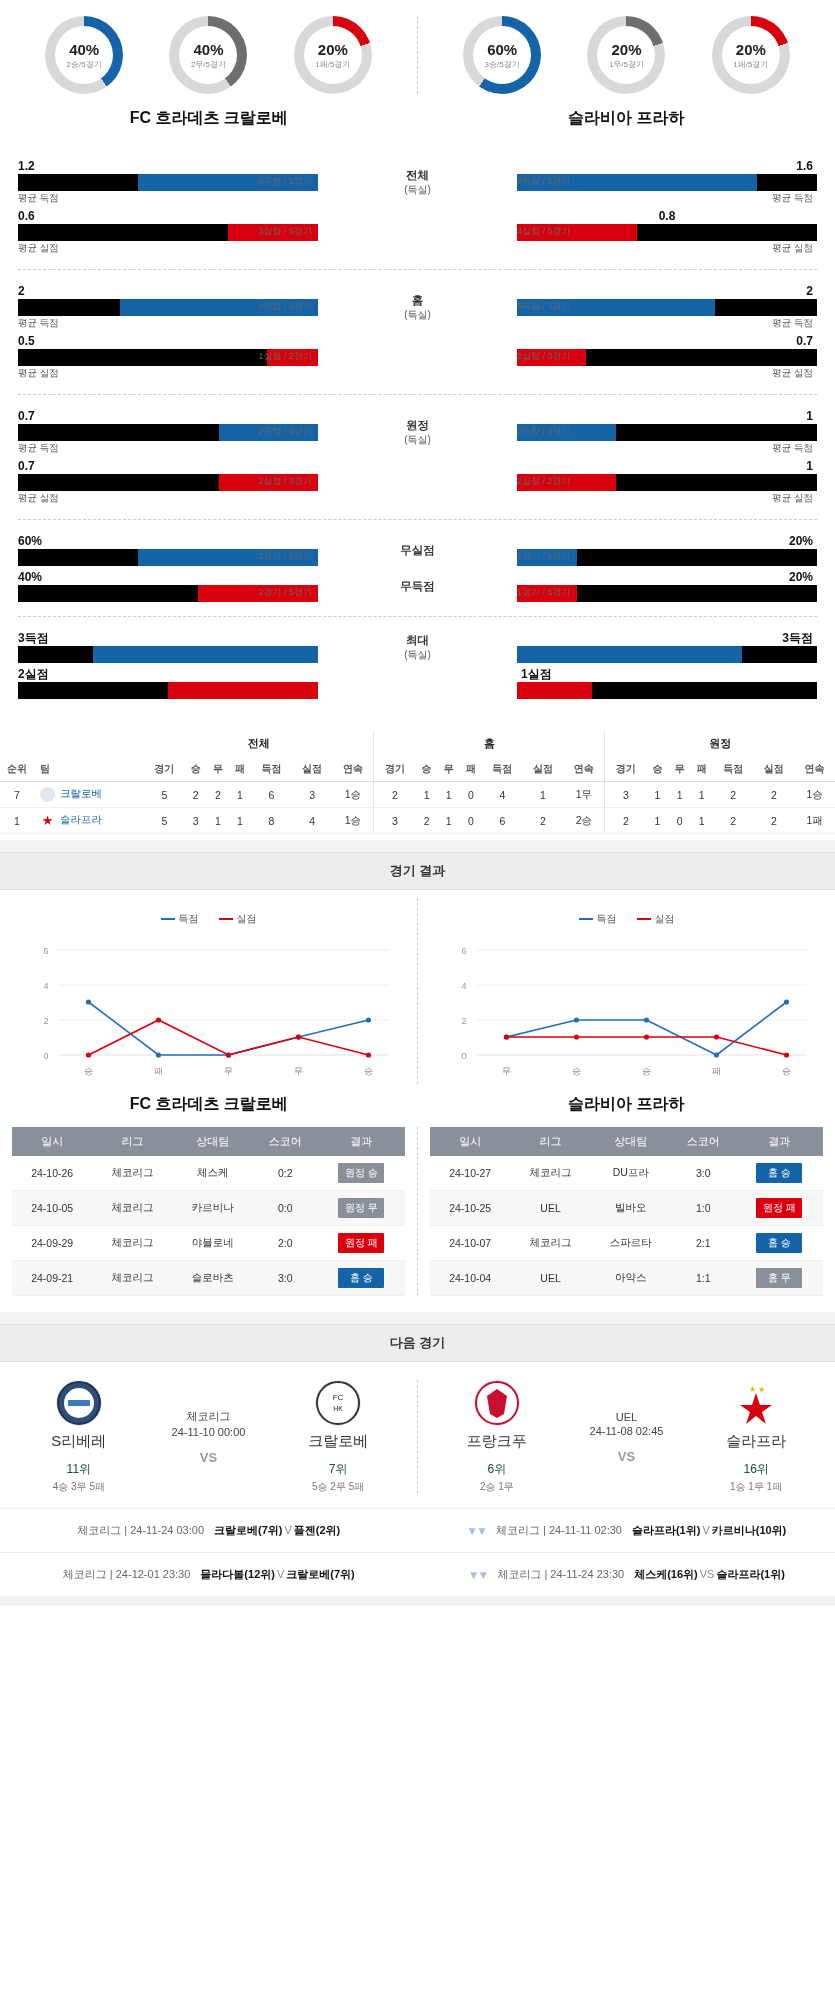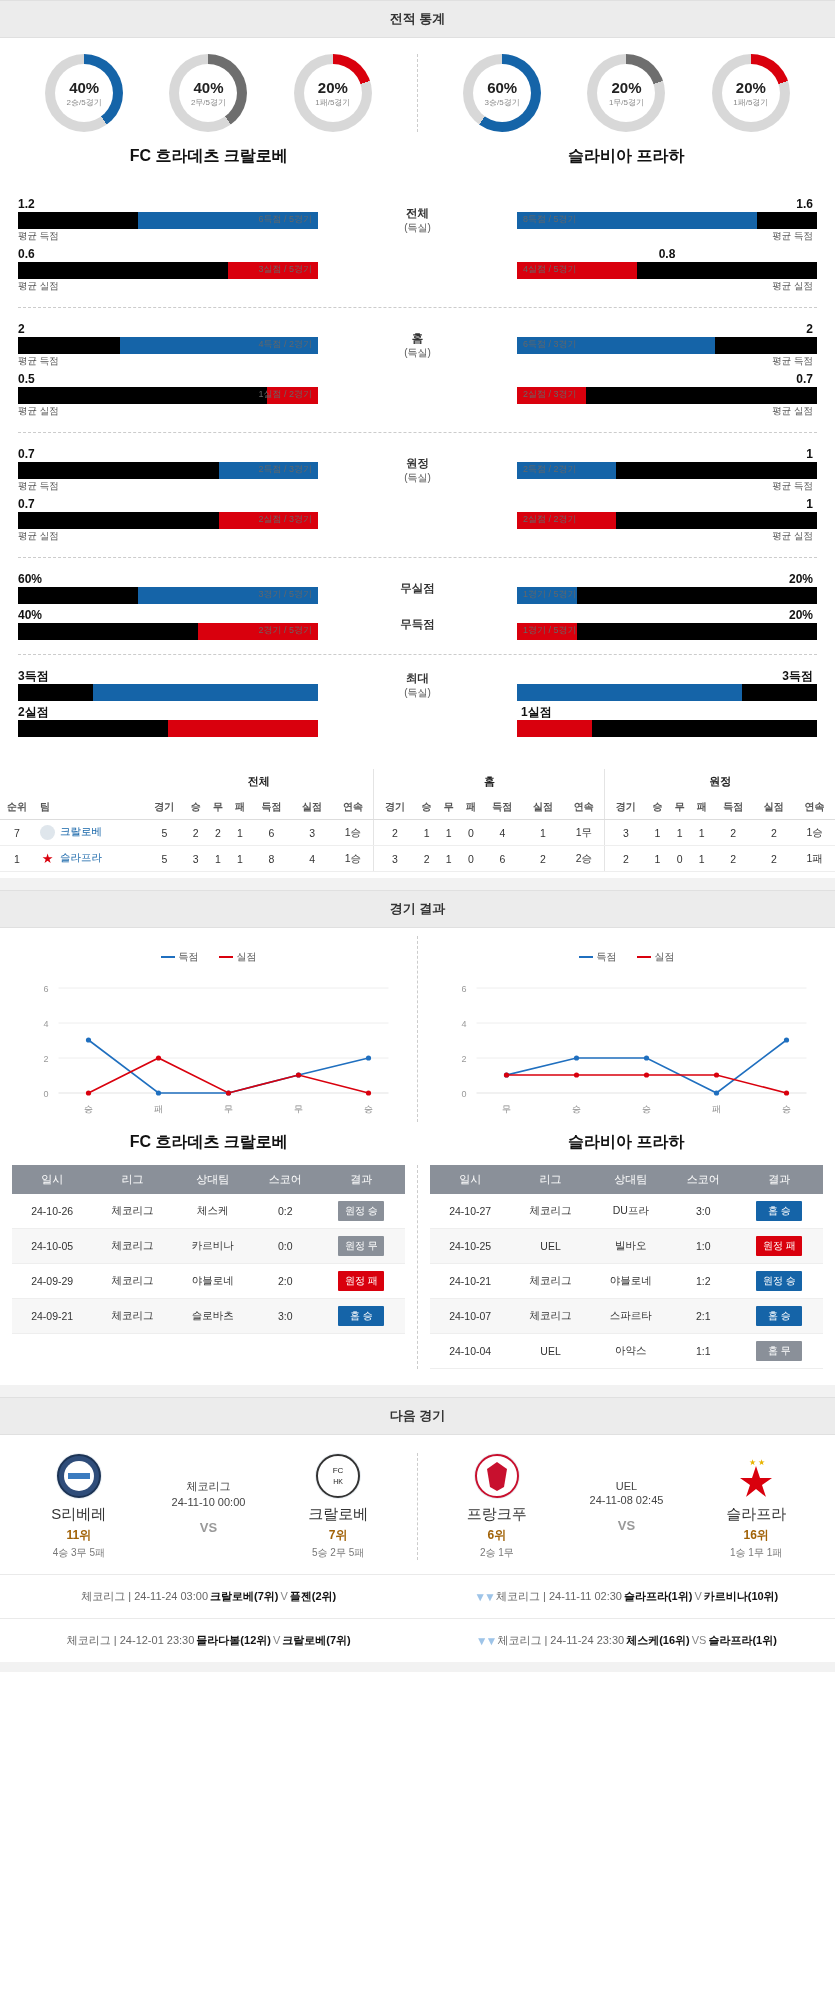--- a/index.html
+++ b/index.html
@@ -106,21 +106,21 @@
   .side-right .bar-fill { left: 0; }
   .bar-blue { background: #1564a8; }
   .bar-red { background: #d9000d; }
   .bar-label {
     position: absolute;
     top: 1px;
     font-size: 9px;
     color: #666;
   }
   .side-left .bar-label { right: 6px; }
-  .side-right .bar-label { left: 6px; text-align: right; }
+  .side-right .bar-label { left: 0; text-align: right; }
   .bar-val {
     font-size: 12px;
     font-weight: bold;
     color: #111;
     line-height: 14px;
     margin-bottom: 1px;
   }
   .side-left .bar-val, .side-left .lbl-under { text-align: left; padding-right: 4px; }
   .side-right .bar-val, .side-right .lbl-under { text-align: left; padding-left: 4px; }
   .lbl-under { font-size: 9.5px; color: #555; margin-top: 1px; }
@@ -232,48 +232,47 @@
   .next-half { width: 50%; display: flex; align-items: center; justify-content: space-around; padding: 0 14px; }
   .nm-team { text-align: center; width: 120px; }
   .nm-logo {
     width: 46px; height: 46px; margin: 0 auto 6px auto;
     border-radius: 50%;
     background: #e9eef3;
     display: flex; align-items: center; justify-content: center;
     font-size: 8px; color: #33506b; overflow: hidden;
   }
   .nm-name { font-size: 15px; color: #333; }
-  .nm-rank { font-size: 12px; font-weight: bold; color: #a16207; margin-top: 3px; }
+  .nm-rank { font-size: 12px; font-weight: normal; color: #14532d; margin-top: 10px; }
   .nm-rec { font-size: 10px; color: #777; margin-top: 2px; }
   .nm-center { text-align: center; width: 120px; }
   .nm-league { font-size: 11px; color: #444; }
   .nm-date { font-size: 11px; color: #444; margin-top: 2px; }
   .nm-vs { font-size: 13px; color: #999; font-weight: bold; margin-top: 12px; }
 
   
   .upc-row {
     display: flex;
     align-items: center;
     border-top: 1px solid #eaeaea;
     padding: 14px 0;
     font-size: 11px;
   }
-  .upc-cell { width: 50%; display: flex; align-items: center; justify-content: center; gap: 2px; }
+  .upc-cell { width: 50%; display: flex; align-items: center; justify-content: center; gap: 10px; }
   .upc-meta { color: #666; }
   .upc-match { color: #111; font-weight: bold; }
   .upc-match .vs { color: #888; font-weight: normal; margin: 0 2px; }
   .chev { color: #9ec4e8; font-size: 12px; letter-spacing: -2px; }
   .foot-gap { height: 10px; background: #f2f2f2; }
 </style>
 </head>
 <body>
 
 <div class="page">
 
-  <div class="section-header">전적 통계</div>
 
   <div class="donuts-wrap">
     <div class="donut-side">
       <div class="donut" style="background: conic-gradient(#1564a8 0% 40%, #d8d8d8 40% 100%);">
         <div class="hole">
           <div class="pct">40%</div>
           <div class="sub">2승/5경기</div>
         </div>
       </div>
       <div class="donut" style="background: conic-gradient(#6e6e6e 0% 40%, #d8d8d8 40% 100%);">
@@ -771,27 +770,20 @@
             <td><span class="res-tag tag-blue">홈 승</span></td>
           </tr>
           <tr>
             <td>24-10-25</td>
             <td>UEL</td>
             <td>빌바오</td>
             <td>1:0</td>
             <td><span class="res-tag tag-red">원정 패</span></td>
           </tr>
           <tr>
-            <td>24-10-21</td>
-            <td>체코리그</td>
-            <td>야블로네</td>
-            <td>1:2</td>
-            <td><span class="res-tag tag-blue">원정 승</span></td>
-          </tr>
-          <tr>
             <td>24-10-07</td>
             <td>체코리그</td>
             <td>스파르타</td>
             <td>2:1</td>
             <td><span class="res-tag tag-blue">홈 승</span></td>
           </tr>
           <tr>
             <td>24-10-04</td>
             <td>UEL</td>
             <td>아약스</td>

